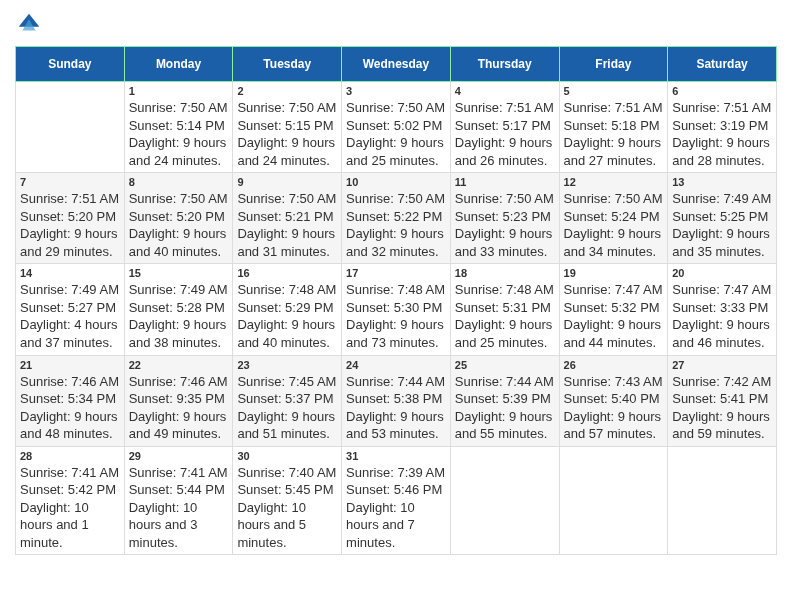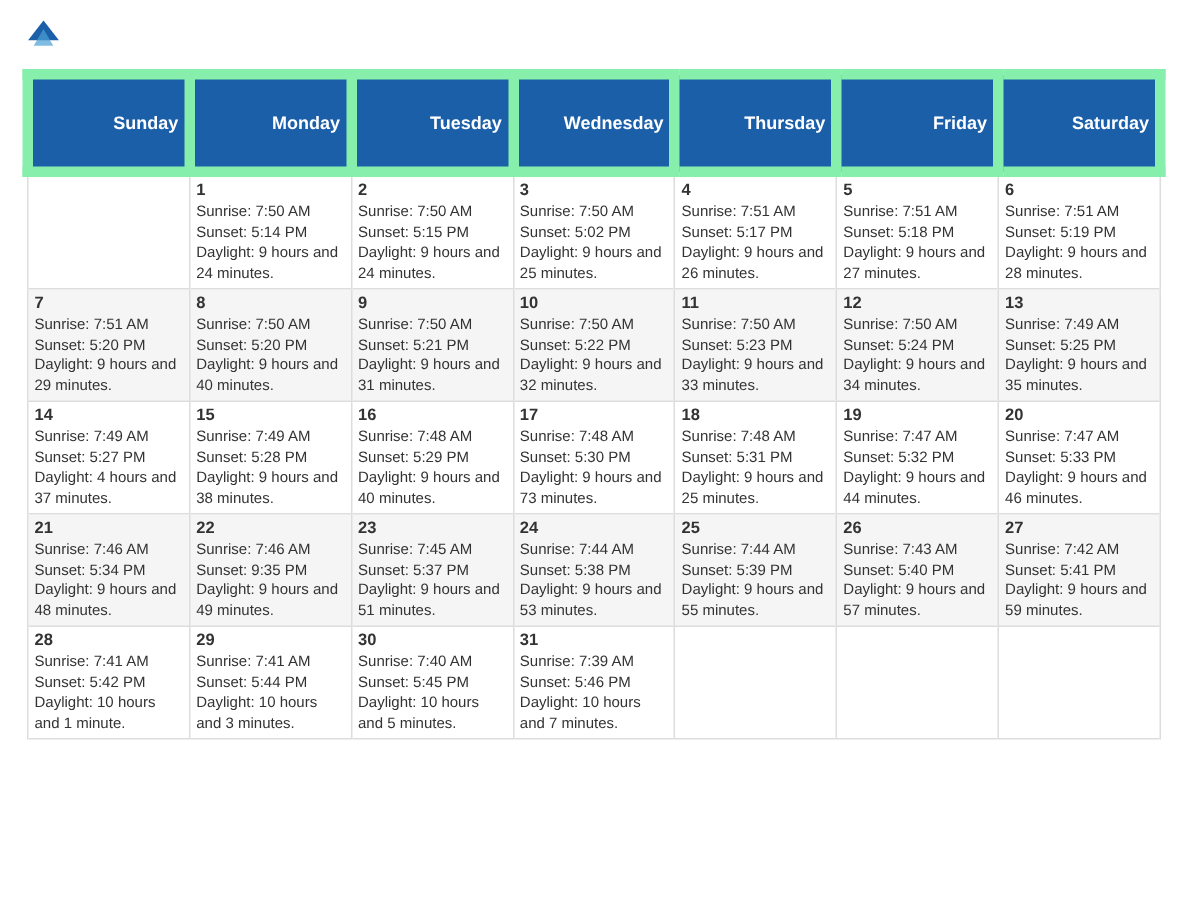--- a/index.html
+++ b/index.html
@@ -55,25 +55,25 @@
     table {
       width: 100%;
       border-collapse: collapse;
       table-layout: fixed;
     }
     thead tr {
       background-color: #1a5fa8;
       color: white;
     }
     thead th {
-      padding: 22px 4px;
+      padding: 10px 4px;
       font-size: 12px;
       font-weight: bold;
-      text-align: right;
-      border: 7px solid #86efac;
+      text-align: center;
+      border: 1px solid #86efac;
     }
     tbody tr {
       border-bottom: 1px solid #ddd;
     }
     tbody tr:nth-child(odd) {
       background-color: #fff;
     }
     tbody tr:nth-child(even) {
       background-color: #f5f5f5;
     }
@@ -86,21 +86,21 @@
       border-right: 1px solid #ddd;
       height: 72px;
     }
     .day-number {
       font-size: 11px;
       font-weight: bold;
       display: block;
       margin-bottom: 2px;
     }
     .day-info {
-      font-size: 10px;
+      font-size: 13px;
       line-height: 1.35;
     }
   </style>
 </head>
 <body>
 
 <div class="container">
   <div class="header">
     <div class="logo">
       <svg class="logo-icon" viewBox="0 0 30 30">
@@ -170,21 +170,21 @@
           <div class="day-info">
             <div>Sunrise: 7:51 AM</div>
             <div>Sunset: 5:18 PM</div>
             <div>Daylight: 9 hours and 27 minutes.</div>
           </div>
         </td>
           <td>
           <span class="day-number">6</span>
           <div class="day-info">
             <div>Sunrise: 7:51 AM</div>
-            <div>Sunset: 5:19 PM</div>
+            <div>Sunset: 3:19 PM</div>
             <div>Daylight: 9 hours and 28 minutes.</div>
           </div>
         </td>
         </tr>
         <tr>
           <td>
           <span class="day-number">7</span>
           <div class="day-info">
             <div>Sunrise: 7:51 AM</div>
             <div>Sunset: 5:20 PM</div>
@@ -286,21 +286,21 @@
           <div class="day-info">
             <div>Sunrise: 7:47 AM</div>
             <div>Sunset: 5:32 PM</div>
             <div>Daylight: 9 hours and 44 minutes.</div>
           </div>
         </td>
           <td>
           <span class="day-number">20</span>
           <div class="day-info">
             <div>Sunrise: 7:47 AM</div>
-            <div>Sunset: 5:33 PM</div>
+            <div>Sunset: 3:33 PM</div>
             <div>Daylight: 9 hours and 46 minutes.</div>
           </div>
         </td>
         </tr>
         <tr>
           <td>
           <span class="day-number">21</span>
           <div class="day-info">
             <div>Sunrise: 7:46 AM</div>
             <div>Sunset: 5:34 PM</div>

